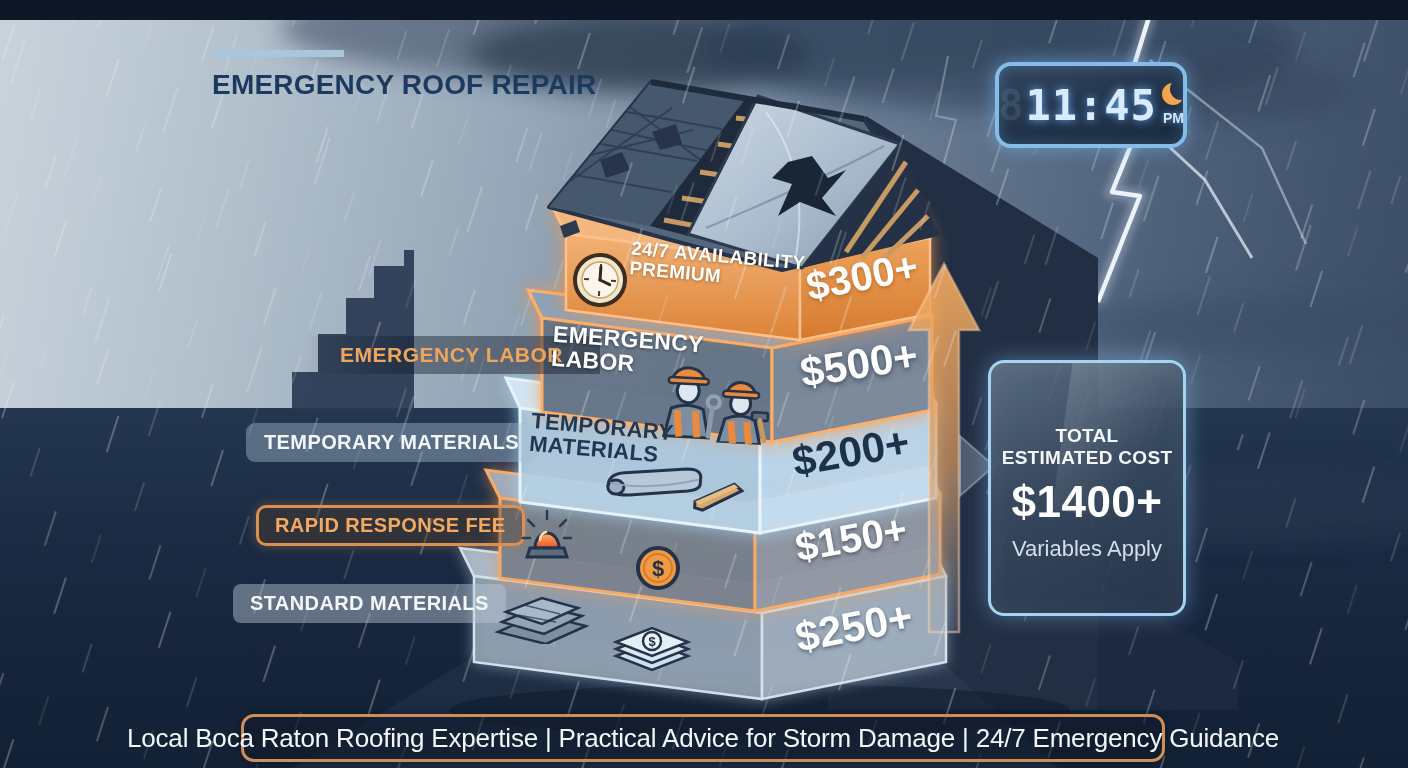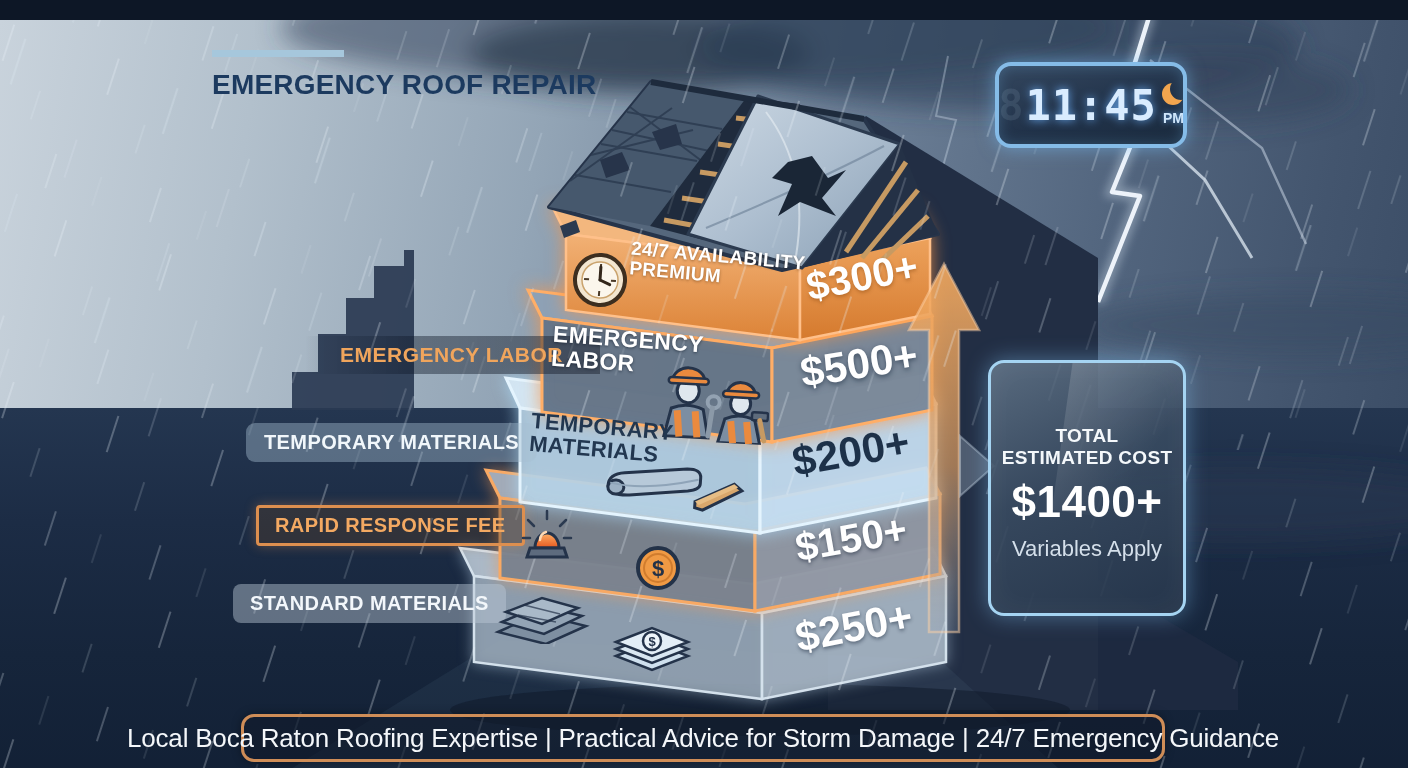--- a/index.html
+++ b/index.html
@@ -33,21 +33,21 @@
   .ampm{font-size:14px;font-weight:bold;color:#cfe6fb;text-shadow:0 0 6px rgba(110,180,255,.8);}
 
   
   .side-label{position:absolute;font-weight:bold;white-space:nowrap;}
   .lbl-emergency-labor{left:306px;top:316px;width:260px;padding:7px 0 7px 34px;
     color:#f0a55c;font-size:21px;letter-spacing:.5px;
     background:linear-gradient(90deg,rgba(12,22,38,0) 0%,rgba(14,24,40,.42) 35%,rgba(30,36,48,.5) 100%);}
   .lbl-temporary-materials{left:246px;top:403px;background:rgba(168,190,210,.42);
     border-radius:9px;padding:8px 18px;color:#f1f7fb;font-size:20px;letter-spacing:.4px;}
   .lbl-rapid-response-fee{left:256px;top:485px;background:rgba(82,62,45,.40);
-    border:3px solid #dd8f4f;border-radius:4px;padding:6px 16px;color:#f3a962;font-size:20px;
+    border:3px solid #dd8f4f;border-radius:10px;padding:6px 16px;color:#f3a962;font-size:20px;
     letter-spacing:.4px;box-shadow:0 0 12px rgba(230,150,80,.35);}
   .lbl-standard-materials{left:233px;top:564px;background:rgba(188,202,216,.45);
     border-radius:8px;padding:8px 17px;color:#f3f7fb;font-size:20px;letter-spacing:.4px;}
 
   
   .face-label{position:absolute;font-weight:bold;color:#fff;line-height:1.04;letter-spacing:.3px;
     text-shadow:0 1px 3px rgba(60,30,5,.45);}
   .face-label span{display:block;}
   .fl-1{left:630px;top:226px;font-size:19px;transform:rotate(5deg);}
   .fl-2{left:552px;top:308px;font-size:23px;transform:rotate(4deg);text-shadow:0 1px 3px rgba(10,20,35,.55);}

